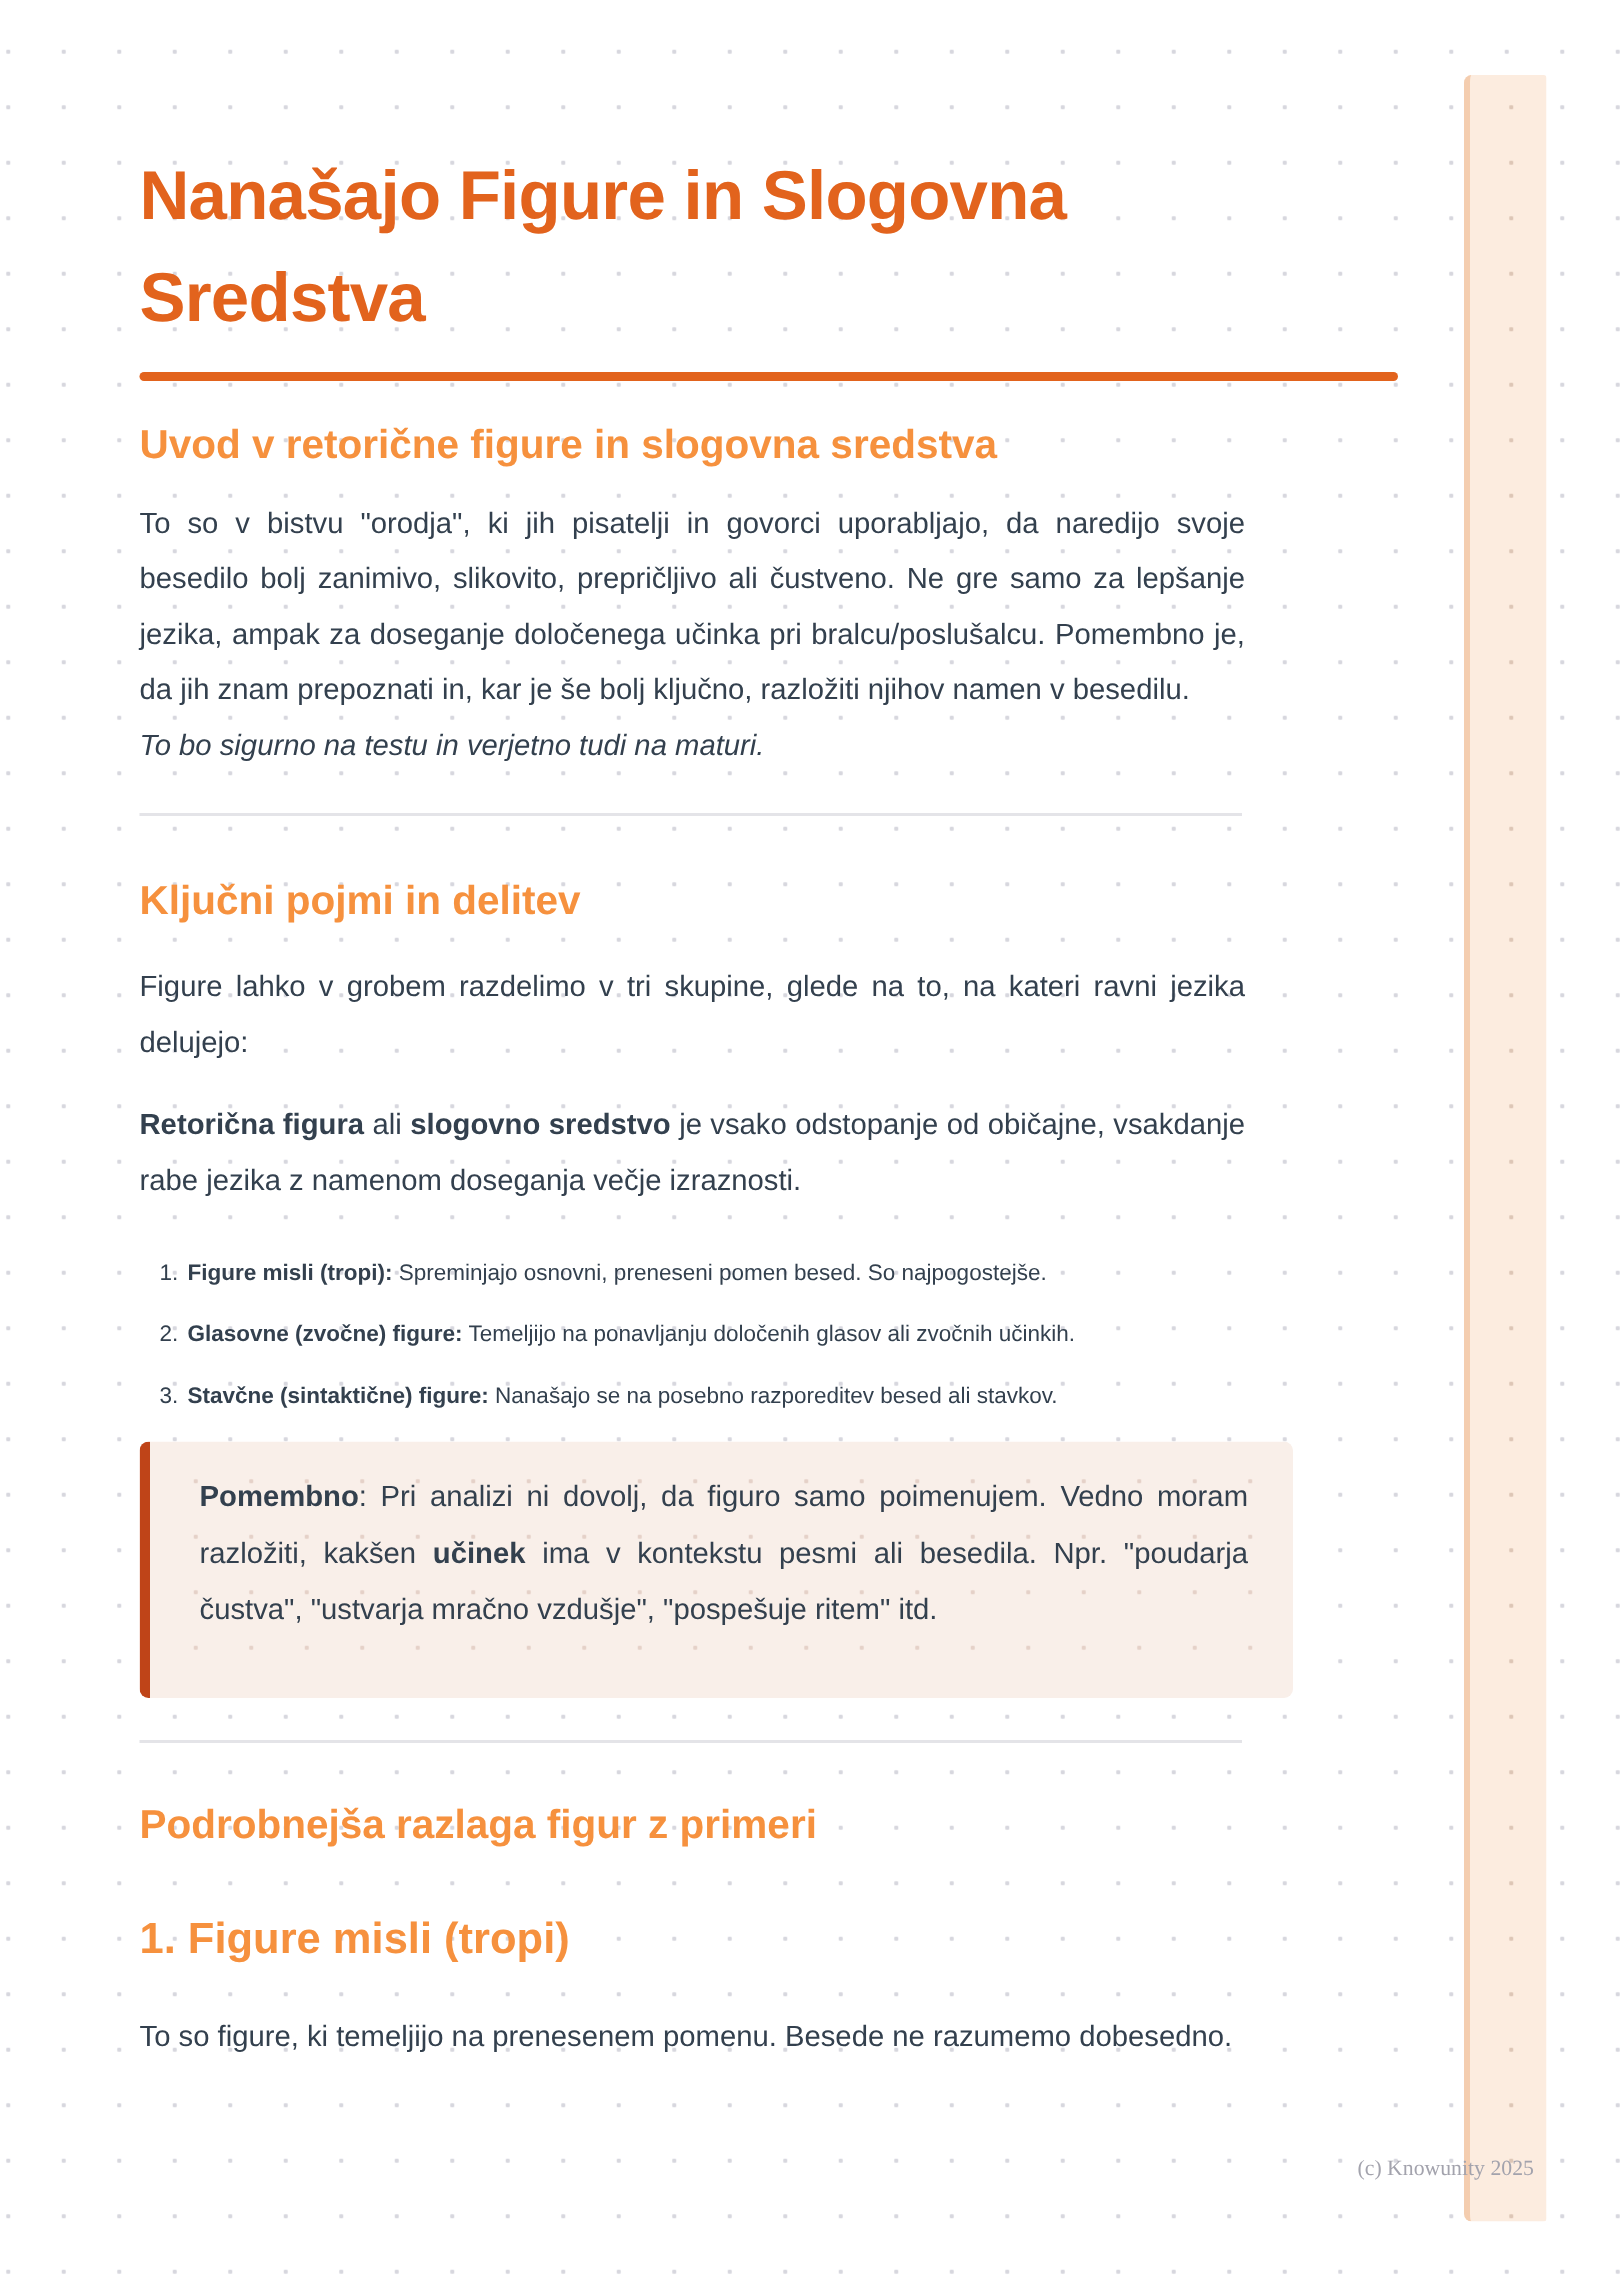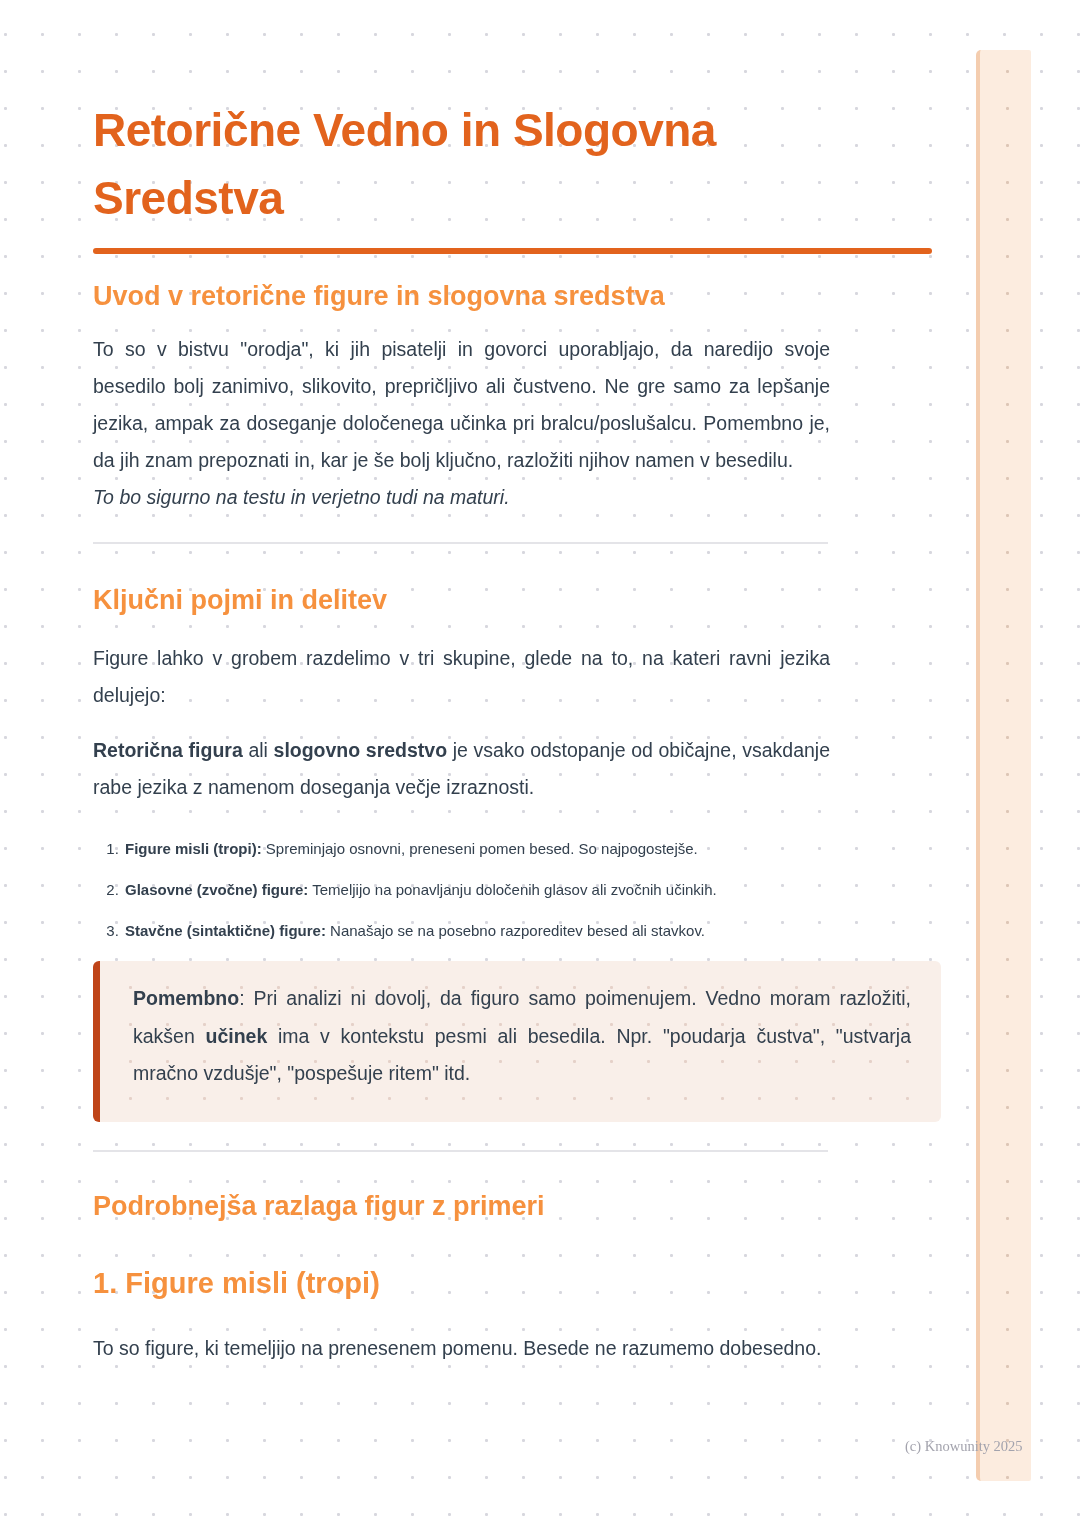--- a/index.html
+++ b/index.html
@@ -100,29 +100,29 @@
     padding-left: 30px;
     font-size: 15px;
     line-height: 37px;
     color: #33404e;
   }
   ol.figure-list li { margin-bottom: 4px; padding-left: 2px; }
   ol.figure-list li:last-child { margin-bottom: 0; }
 
   .callout {
     margin-top: 12px;
-    width: 848px;
+    width: 769px;
     min-height: 150px;
     background-color: #f9efe9;
     background-image: radial-gradient(circle, #e5d1c8 1.3px, transparent 1.7px);
     background-size: 37px 37px;
     background-position: 12px 8px;
     border-left: 7px solid #bf4418;
     border-radius: 6px;
-    padding: 19px 30px 29px 33px;
+    padding: 19px 30px 39px 33px;
   }
   .callout p {
     font-size: 19.5px;
     line-height: 37.5px;
     color: #33404e;
     text-align: justify;
   }
 
   .b { font-weight: bold; }
 
@@ -139,21 +139,21 @@
 </style>
 </head>
 <body>
 
 <div class="page">
 
   <div class="side-strip"></div>
 
   <main class="content">
 
-    <h1 class="doc-title">Retorične Vedno in Slogovna Sredstva</h1>
+    <h1 class="doc-title">Nanašajo Figure in Slogovna Sredstva</h1>
 
     <div class="title-rule"></div>
 
     <h2 class="section-heading s-intro">Uvod v retorične figure in slogovna sredstva</h2>
 
     <p class="body-text p-intro">To so v bistvu "orodja", ki jih pisatelji in govorci uporabljajo, da naredijo svoje besedilo bolj zanimivo, slikovito, prepričljivo ali čustveno. Ne gre samo za lepšanje jezika, ampak za doseganje določenega učinka pri bralcu/poslušalcu. Pomembno je, da jih znam prepoznati in, kar je še bolj ključno, razložiti njihov namen v besedilu.</p>
 
     <p class="body-text p-note">To bo sigurno na testu in verjetno tudi na maturi.</p>
 
     <hr class="divider">

